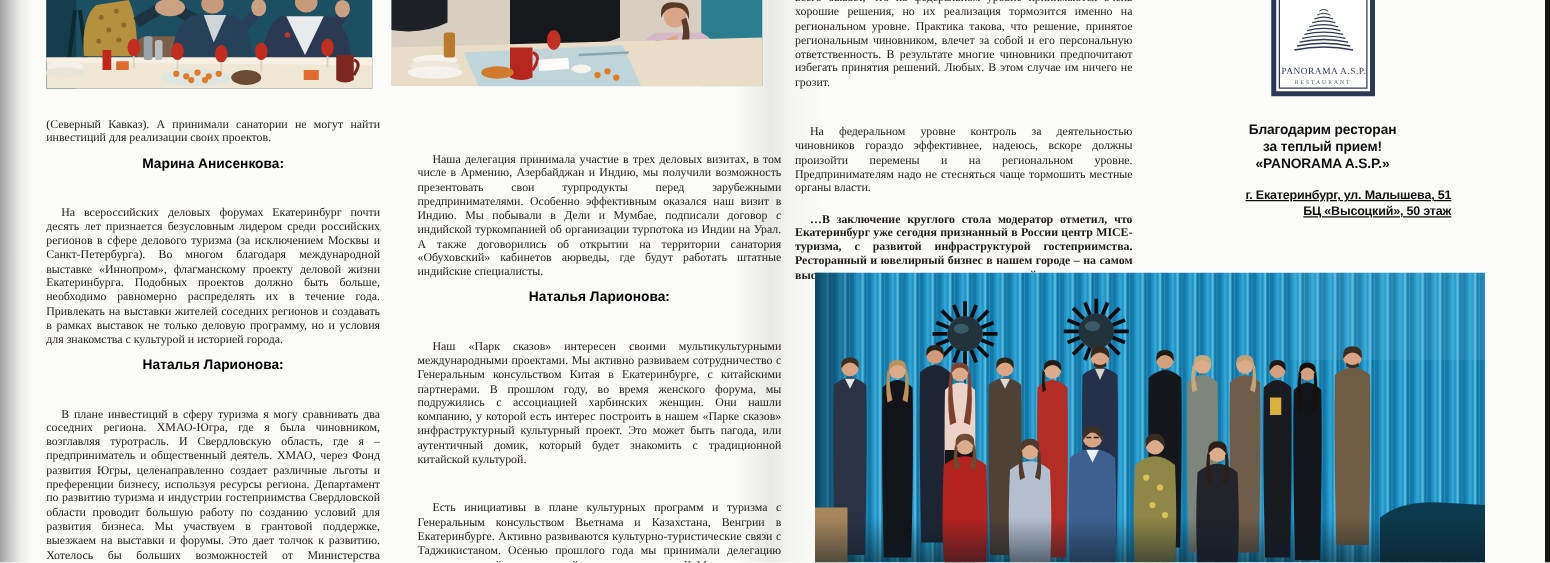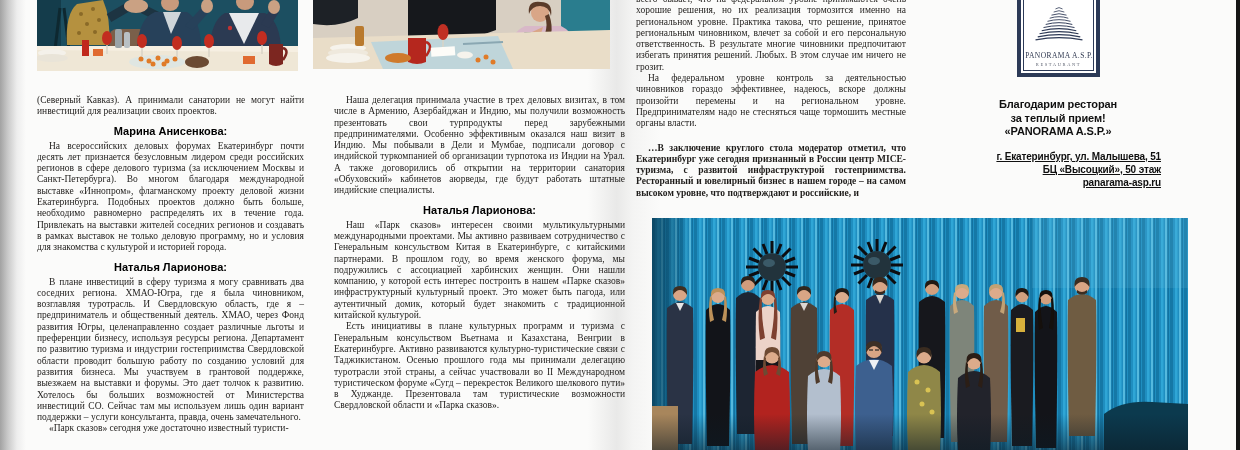--- a/index.html
+++ b/index.html
@@ -9,21 +9,21 @@
   
   .edge-left{left:0;top:0;width:26px;height:450px;
     background:linear-gradient(90deg,#a2a2a2 0%,#c9c9c9 30%,#ededed 65%,rgba(251,251,250,0) 100%);}
   .gutter{left:588px;top:0;width:72px;height:450px;
     background:linear-gradient(90deg,rgba(110,110,110,0) 0%,rgba(110,110,110,.13) 40%,rgba(110,110,110,.05) 62%,rgba(110,110,110,0) 100%);}
   .edge-right{left:1236px;top:0;width:4px;height:450px;background:#151515;}
   
   .col{position:absolute;text-align:justify;color:#1f1d1b;
        font:9.5px/11.3px "Liberation Serif",serif;hyphens:auto;}
   .col p{margin:0;}
-  .col p.ind{text-indent:12px;}
+  .col p.ind{text-indent:12px;margin-top:28px;}
   .col h3{font:700 11px/13px "Liberation Sans",sans-serif;color:#000;margin:7px 0 3px;text-align:center;}
   #col1{left:37px;top:95px;width:267px;}
   #col2{left:334px;top:95px;width:291px;}
   #col3{left:636px;top:-6px;width:270px;}
   .cutline{white-space:nowrap;overflow:hidden;text-indent:12px;}
   .concl{font-weight:700;margin-top:13px !important;}
   
   .photo{position:absolute;display:block;}
   #photo1{left:37px;top:0;}
   #photo2{left:313px;top:0;}
@@ -196,21 +196,20 @@
 
 <div class="abs thanks">
   <div>Благодарим ресторан</div>
   <div>за теплый прием!</div>
   <div>«PANORAMA A.S.P.»</div>
 </div>
 
 <div class="abs contacts">
   <div>г. Екатеринбург, ул. Малышева, 51</div>
   <div>БЦ «Высоцкий», 50 этаж</div>
-  <div>panarama-asp.ru</div>
 </div>
 
 <svg id="groupPhoto" class="photo" width="536" height="232" viewBox="0 0 536 232" role="img" aria-label="Общее фото участников круглого стола на фоне синего занавеса в ресторане">
   <defs>
     <pattern id="curt" width="14" height="20" patternUnits="userSpaceOnUse">
       <rect width="14" height="20" fill="#1f8ec0"></rect>
       <rect x="0" width="3" height="20" fill="#1578a6"></rect>
       <rect x="5" width="2.5" height="20" fill="#2fa6d6"></rect>
       <rect x="9" width="2" height="20" fill="#55b9de"></rect>
       <rect x="11.5" width="1.5" height="20" fill="#1272a0"></rect>

